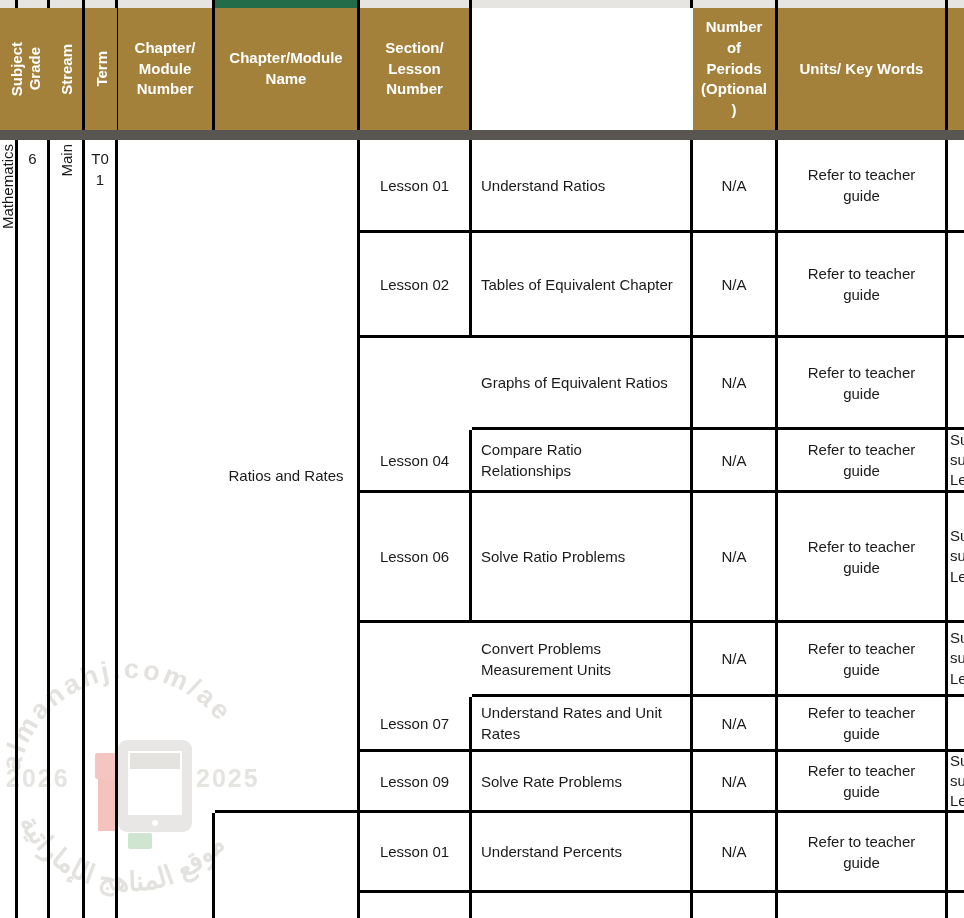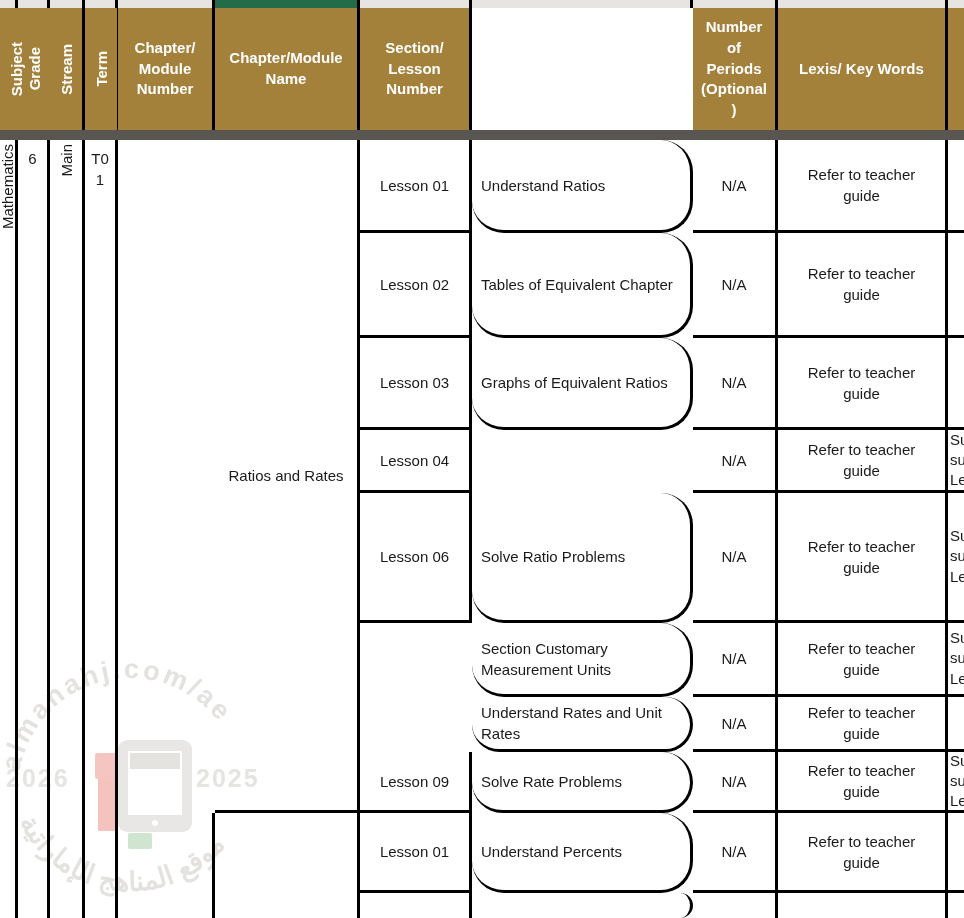--- a/index.html
+++ b/index.html
@@ -24,21 +24,21 @@
     display:flex; align-items:center; justify-content:center;
     text-align:center; line-height:1.38; white-space:pre-line; padding:2px 16px;
   }
   .darkbar{background:#595550;}
   
   .vh{writing-mode:vertical-rl; transform:rotate(180deg); white-space:nowrap; line-height:1;}
   .vcell{display:flex; justify-content:center; align-items:center;}
   .vtop{display:flex; justify-content:center; align-items:flex-start; padding-top:4px;}
   
   .dc{display:flex; align-items:center; justify-content:center; text-align:center; white-space:pre-line; line-height:1.4;}
-  .dl{display:flex; align-items:center; justify-content:flex-start; text-align:left; white-space:pre-line; line-height:1.4; padding:0 6px 0 9px;border-radius:32px;}
+  .dl{display:flex; align-items:center; justify-content:flex-start; text-align:left; white-space:pre-line; line-height:1.4; padding:0 6px 0 9px;}
   .dx{display:flex; align-items:center; justify-content:flex-start; text-align:left; white-space:pre-line; line-height:1.35; padding-left:2px; overflow:hidden;}
   .top6{align-items:flex-start; padding-top:8px;}
   .wm{position:absolute; left:0; top:555px; width:300px; height:363px; z-index:-1;}
 </style>
 </head>
 <body>
 
 <div id="page">
 
   <div class="wm">
@@ -98,21 +98,21 @@
   <div class="cell hd rb" style="grid-area:2/6/3/7">Chapter/Module
 Name</div>
   <div class="cell hd rb" style="grid-area:2/7/3/8">Section/
 Lesson
 Number</div>
   <div class="cell hd rb" style="grid-area:2/9/3/10">Number
 of
 Periods
 (Optional
 )</div>
-  <div class="cell hd rb" style="grid-area:2/10/3/11">Lexis/ Key Words</div>
+  <div class="cell hd rb" style="grid-area:2/10/3/11">Units/ Key Words</div>
   <div class="cell hd" style="grid-area:2/11/3/12"></div>
 
   <div class="cell darkbar" style="grid-area:3/1/4/12"></div>
 
   <div class="cell rb vtop" style="grid-area:4/1/14/2">
     <span class="vh">Mathematics</span>
   </div>
   <div class="cell rb dc top6" style="grid-area:4/2/14/3">
     <span>6</span>
   </div>
@@ -135,53 +135,55 @@
 guide</div>
   <div class="cell bb dx" style="grid-area:4/11/5/12"></div>
 
   <div class="cell rb bb dc" style="grid-area:5/7/6/8">Lesson 02</div>
   <div class="cell rb bb dl" style="grid-area:5/8/6/9">Tables of Equivalent Chapter</div>
   <div class="cell rb bb dc" style="grid-area:5/9/6/10">N/A</div>
   <div class="cell rb bb dc" style="grid-area:5/10/6/11">Refer to teacher
 guide</div>
   <div class="cell bb dx" style="grid-area:5/11/6/12"></div>
 
-  <div class="cell rb bb dc" style="grid-area:6/7/7/8">Lesson 03</div>
   <div class="cell rb bb dl" style="grid-area:6/8/7/9">Graphs of Equivalent Ratios</div>
   <div class="cell rb bb dc" style="grid-area:6/9/7/10">N/A</div>
   <div class="cell rb bb dc" style="grid-area:6/10/7/11">Refer to teacher
 guide</div>
   <div class="cell bb dx" style="grid-area:6/11/7/12"></div>
 
   <div class="cell rb bb dc" style="grid-area:7/7/8/8">Lesson 04</div>
+  <div class="cell rb bb dl" style="grid-area:7/8/8/9">Compare Ratio
+Relationships</div>
   <div class="cell rb bb dc" style="grid-area:7/9/8/10">N/A</div>
   <div class="cell rb bb dc" style="grid-area:7/10/8/11">Refer to teacher
 guide</div>
   <div class="cell bb dx" style="grid-area:7/11/8/12">Su
 su
 Le</div>
 
   <div class="cell rb bb dc" style="grid-area:8/7/9/8">Lesson 06</div>
   <div class="cell rb bb dl" style="grid-area:8/8/9/9">Solve Ratio Problems</div>
   <div class="cell rb bb dc" style="grid-area:8/9/9/10">N/A</div>
   <div class="cell rb bb dc" style="grid-area:8/10/9/11">Refer to teacher
 guide</div>
   <div class="cell bb dx" style="grid-area:8/11/9/12">Su
 su
 Le</div>
 
-  <div class="cell rb bb dl" style="grid-area:9/8/10/9">Section Customary
+  <div class="cell rb bb dl" style="grid-area:9/8/10/9">Convert Problems
 Measurement Units</div>
   <div class="cell rb bb dc" style="grid-area:9/9/10/10">N/A</div>
   <div class="cell rb bb dc" style="grid-area:9/10/10/11">Refer to teacher
 guide</div>
   <div class="cell bb dx" style="grid-area:9/11/10/12">Su
 su
 Le</div>
 
+  <div class="cell rb bb dc" style="grid-area:10/7/11/8">Lesson 07</div>
   <div class="cell rb bb dl" style="grid-area:10/8/11/9">Understand Rates and Unit
 Rates</div>
   <div class="cell rb bb dc" style="grid-area:10/9/11/10">N/A</div>
   <div class="cell rb bb dc" style="grid-area:10/10/11/11">Refer to teacher
 guide</div>
   <div class="cell bb dx" style="grid-area:10/11/11/12"></div>
 
   <div class="cell rb bb dc" style="grid-area:11/7/12/8">Lesson 09</div>
   <div class="cell rb bb dl" style="grid-area:11/8/12/9">Solve Rate Problems</div>
   <div class="cell rb bb dc" style="grid-area:11/9/12/10">N/A</div>

